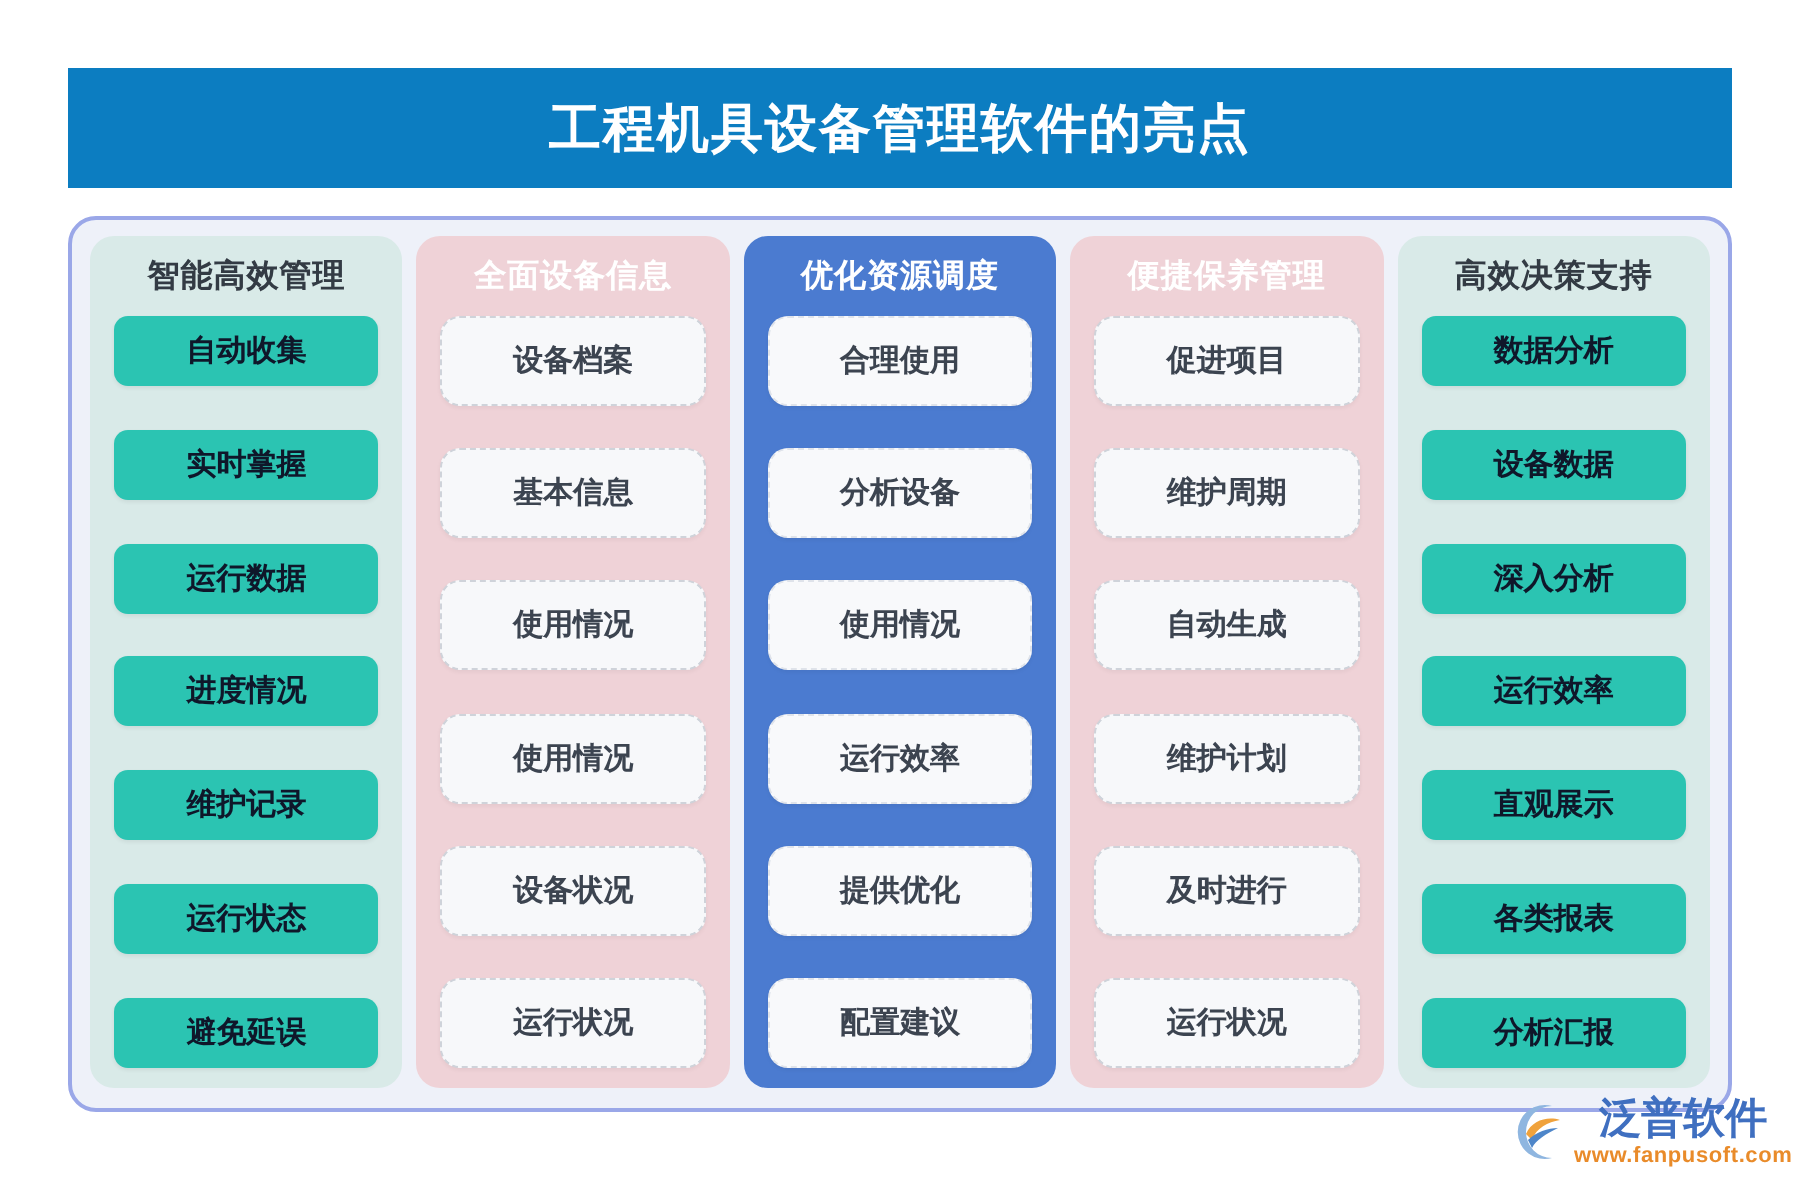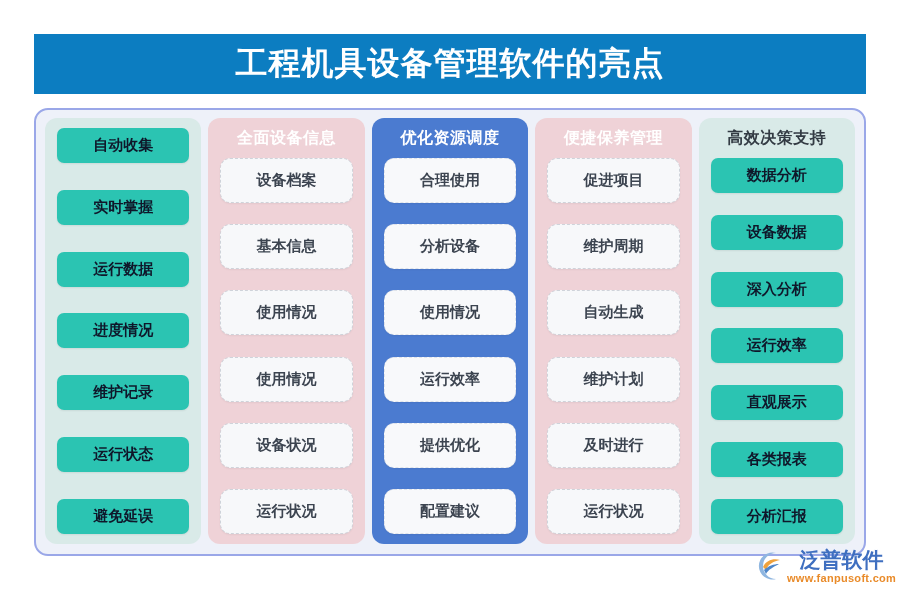--- a/index.html
+++ b/index.html
@@ -22,21 +22,21 @@
     top: 34px;
     width: 832px;
     height: 60px;
     background: #0c7dc1;
     display: flex;
     align-items: center;
     justify-content: center;
   }
   .banner-title {
     color: #ffffff;
-    font-size: 32px;
+    font-size: 26px;
     font-weight: bold;
     letter-spacing: 1px;
     white-space: nowrap;
   }
 
   
   .frame {
     position: absolute;
     left: 34px;
     top: 108px;
@@ -160,20 +160,21 @@
 </style>
 </head>
 <body>
 
 <div class="banner">
   <div class="banner-title">工程机具设备管理软件的亮点</div>
 </div>
 
 <div class="frame" id="frame">
     <div class="column col-mint">
+      <div class="col-header hdr-dark">智能高效管理</div>
       <div class="pill-list">
         <div class="pill pill-teal">自动收集</div>
         <div class="pill pill-teal">实时掌握</div>
         <div class="pill pill-teal">运行数据</div>
         <div class="pill pill-teal">进度情况</div>
         <div class="pill pill-teal">维护记录</div>
         <div class="pill pill-teal">运行状态</div>
         <div class="pill pill-teal">避免延误</div>
       </div>
     </div>

